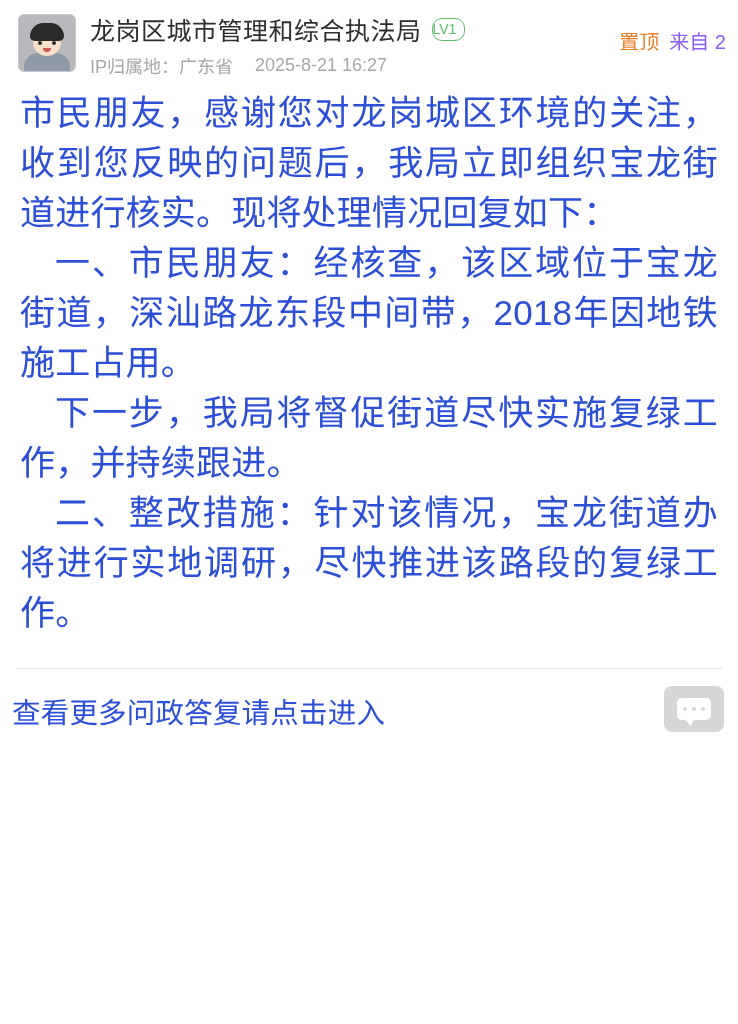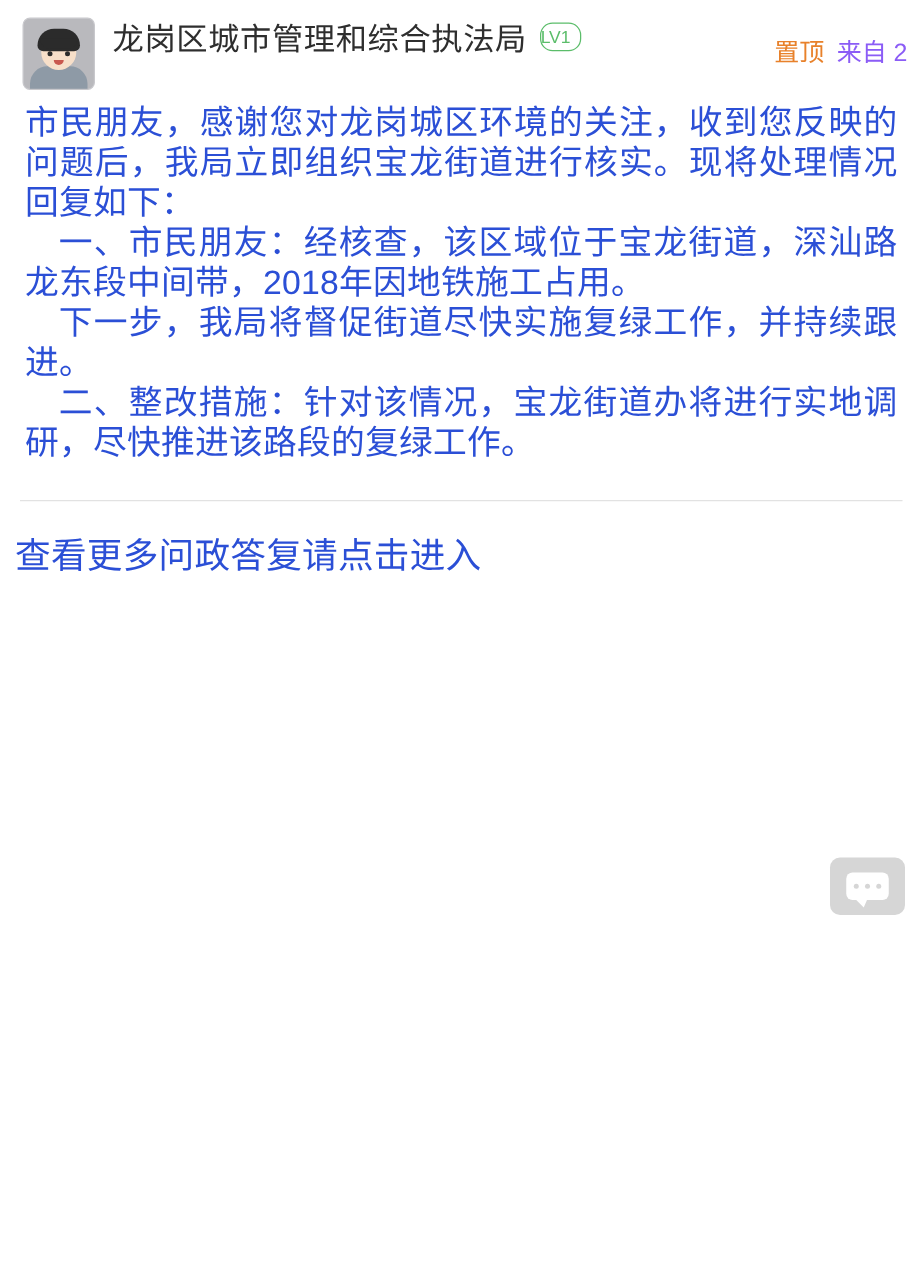--- a/index.html
+++ b/index.html
@@ -166,22 +166,22 @@
   }
 
   
   .post-body {
     padding: 4px 20px 0 20px;
     box-sizing: border-box;
   }
   .post-body p {
     margin: 0;
     color: #2b4fd6;
-    font-size: 27px;
-    line-height: 32px;
+    font-size: 35px;
+    line-height: 50px;
     letter-spacing: 0.2px;
     text-align: justify;
     text-justify: inter-ideograph;
   }
   .indent {
     text-indent: 1em;
   }
 
   
   .divider {
@@ -255,20 +255,26 @@
       <div class="eye l"></div>
       <div class="eye r"></div>
       <div class="mouth"></div>
     </div>
 
     <div class="header-text">
       <div class="name-row">
         <span class="account-name">龙岗区城市管理和综合执法局</span>
         <span class="level-badge">LV1</span>
       </div>
+      <div class="meta-row">
+        <span>IP归属地：</span>
+        <span>广东省</span>
+        <span class="meta-sep"></span>
+        <span class="meta-time">2025-8-21 16:27</span>
+      </div>
     </div>
 
     <div class="header-right">
       <span class="pin-label">置顶</span>
       <span class="source-label">来自 2</span>
     </div>
   </div>
 
   <div class="post-body">
     <p>市民朋友，感谢您对龙岗城区环境的关注，收到您反映的问题后，我局立即组织宝龙街道进行核实。现将处理情况回复如下：</p>

